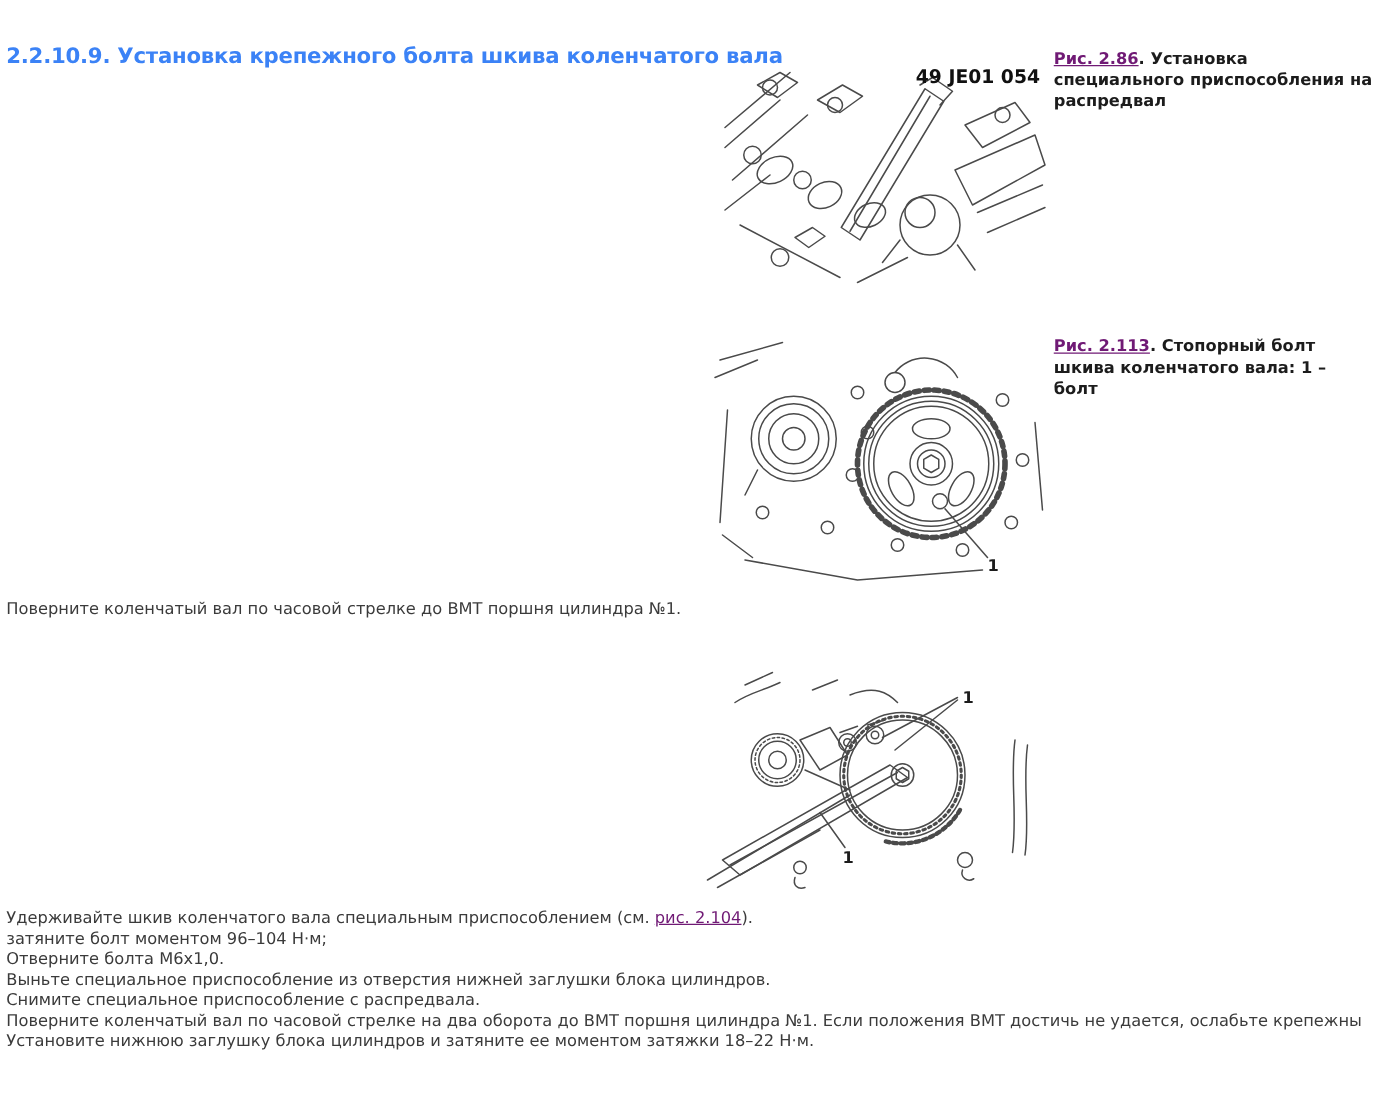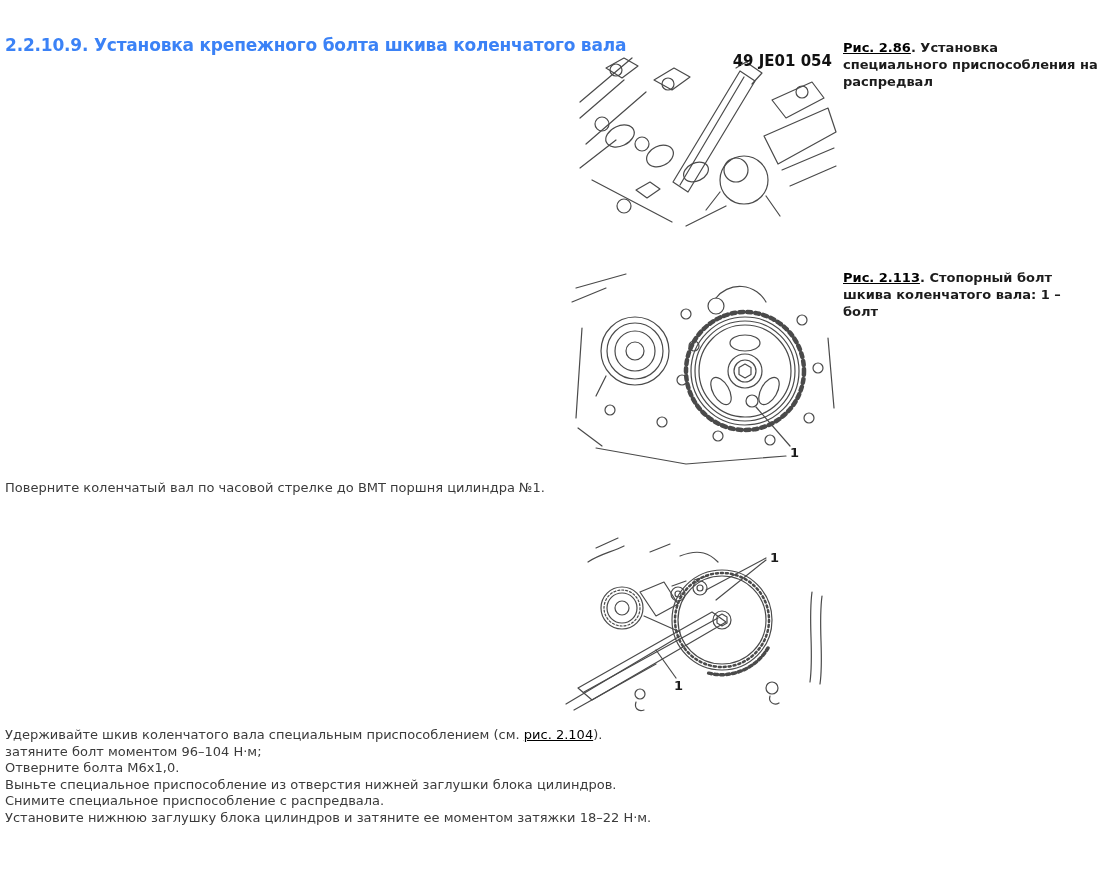--- a/index.html
+++ b/index.html
@@ -8,21 +8,21 @@
     font-family:"DejaVu Sans", sans-serif;color:#3b3b3b;
   }
   .title{
     position:absolute;left:5px;top:3px;font-size:17px;font-weight:bold;color:#3b82f6;
     letter-spacing:-0.2px;white-space:nowrap;margin-top:32px;
   }
   .para{
     position:absolute;left:5px;font-size:13px;line-height:16.5px;white-space:nowrap;color:#3b3b3b;
   }
   .para .ln{display:block;}
-  a.fig-link{color:#000000;text-decoration:underline;cursor:pointer;}
+  a.fig-link{color:#701a75;text-decoration:underline;cursor:pointer;}
   .caption{
     position:absolute;left:843px;width:256px;font-size:13px;font-weight:bold;
     line-height:17px;color:#1c1c1c;
   }
   .figure{position:absolute;}
   .figure svg{display:block;}
   .fig-part-label{font:bold 15px "DejaVu Sans",sans-serif;}
   .fig-callout{font:bold 13px "DejaVu Sans",sans-serif;}
 </style>
 </head>
@@ -154,16 +154,17 @@
 
 
   <div class="para" style="top:727px;">
     <span class="ln">
       <span>Удерживайте шкив коленчатого вала специальным приспособлением (см. </span><a class="fig-link">рис. 2.104</a><span>).</span>
     </span>
     <span class="ln">затяните болт моментом 96–104 Н·м;</span>
     <span class="ln">Отверните болта М6х1,0.</span>
     <span class="ln">Выньте специальное приспособление из отверстия нижней заглушки блока цилиндров.</span>
     <span class="ln">Снимите специальное приспособление с распредвала.</span>
+    <span class="ln">Поверните коленчатый вал по часовой стрелке на два оборота до ВМТ поршня цилиндра №1. Если положения ВМТ достичь не удается, ослабьте крепежны</span>
     <span class="ln">Установите нижнюю заглушку блока цилиндров и затяните ее моментом затяжки 18–22 Н·м.</span>
   </div>
 
 </div>
 
 </body></html>

